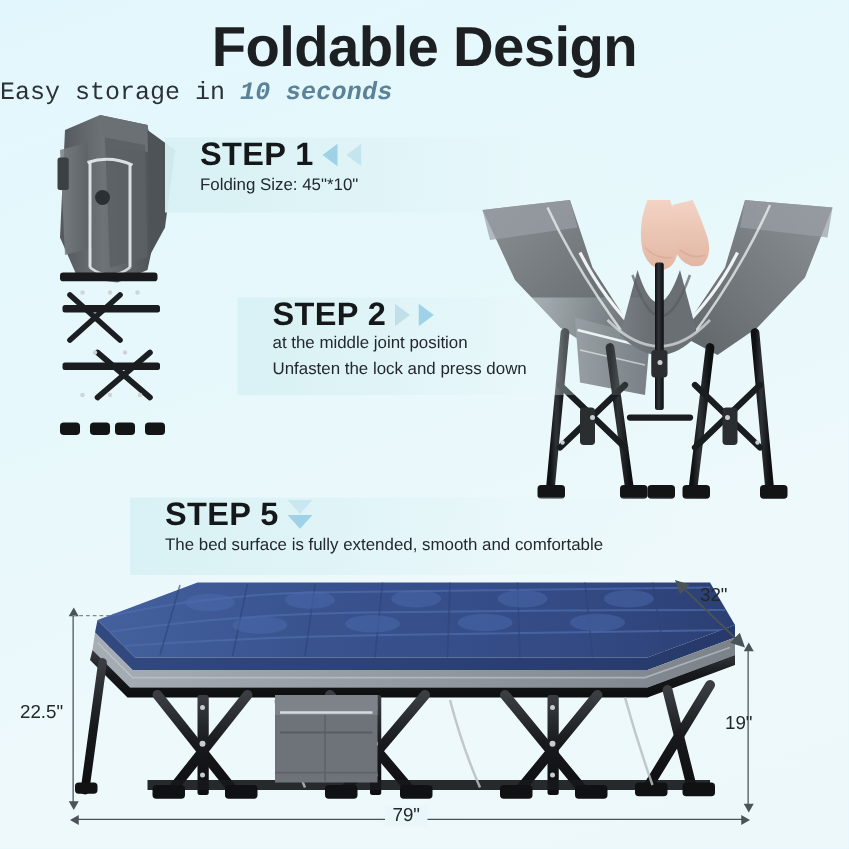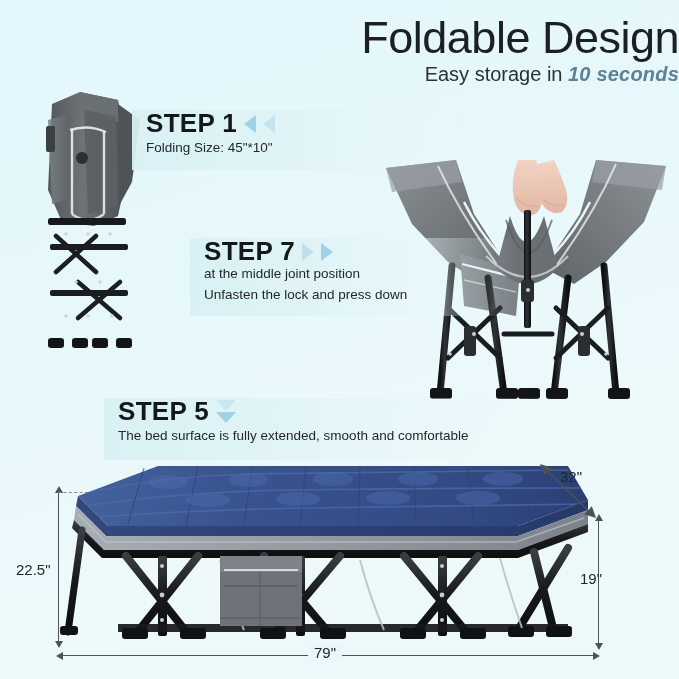--- a/index.html
+++ b/index.html
@@ -11,40 +11,40 @@
     overflow:hidden;
   }
   #stage {
     position:absolute; left:0; top:0; width:679px; height:679px;
     background:linear-gradient(160deg,#e2f7fd 0%,#e7f8fb 40%,#eef9fb 70%,#edf8fa 100%);
   }
 
   
   .title {
     position:absolute; left:0; top:14px; width:679px;
-    text-align:right;
-    font-size:45px; font-weight:normal; letter-spacing:-0.5px;
+    text-align:center;
+    font-size:45px; font-weight:bold; letter-spacing:-0.5px;
     color:#1d2023; line-height:1.05;
   }
   .subtitle {
     position:absolute; left:0; top:63px; width:679px;
-    text-align:right; font-size:20px; color:#2c3136;
+    text-align:left; font-size:20px; color:#2c3136;font-family:Liberation Mono, monospace;
   }
   .subtitle .hl {
     font-style:italic; font-weight:bold; color:#5b8296;
     letter-spacing:0.2px;
   }
 
   
   .band { position:absolute; height:60px; }
   .band-bg {
     position:absolute; left:0; top:0; width:100%; height:100%;
     background:linear-gradient(90deg, rgba(216,241,244,.95) 0%, rgba(222,243,246,.85) 35%, rgba(232,247,249,.45) 70%, rgba(236,249,250,0) 100%);
   }
-  .band-inner { position:relative; padding-left:14px; }
+  .band-inner { position:relative; padding-left:28px; }
   .step-head { display:flex; align-items:center; gap:7px; }
   .step-label {
     font-size:26px; font-weight:bold; color:#15181b;
     letter-spacing:0.3px; line-height:1.05;
   }
   .step-desc {
     font-size:13.5px; color:#23282d; line-height:1.35; margin-top:2px;
   }
 
   
@@ -247,21 +247,21 @@
       <circle cx="150" cy="132" r="2"></circle>
         <circle cx="72" cy="196" r="1.8"></circle>
       <circle cx="228" cy="196" r="1.8"></circle>
     </g>
   </svg>
 
   <div class="band" style="left:190px; top:238px; width:330px; height:78px;">
     <div class="band-bg"></div>
     <div class="band-inner">
       <div class="step-head">
-        <span class="step-label">STEP 7</span>
+        <span class="step-label">STEP 2</span>
         <span class="tri tri-r dim"></span>
         <span class="tri tri-r"></span>
       </div>
       <div class="step-desc" style="margin-top:0;">at the middle joint position</div>
       <div class="step-desc">Unfasten the lock and press down</div>
     </div>
   </div>
 
   <div class="band" style="left:104px; top:398px; width:470px; height:62px;">
     <div class="band-bg"></div>

